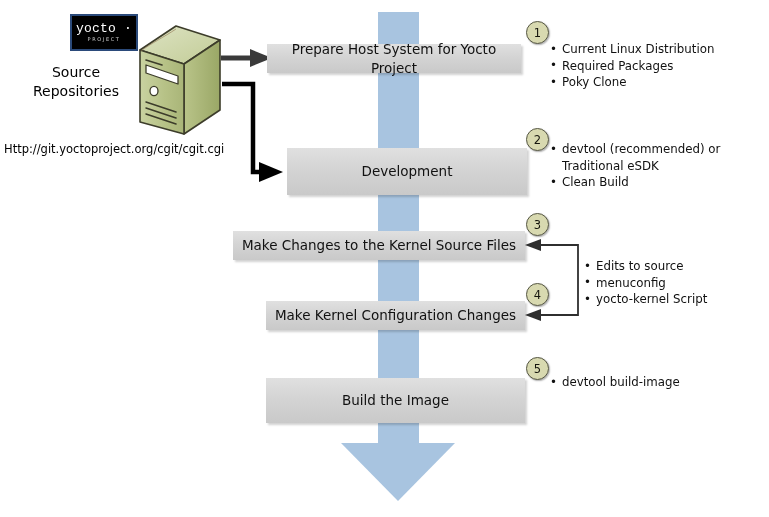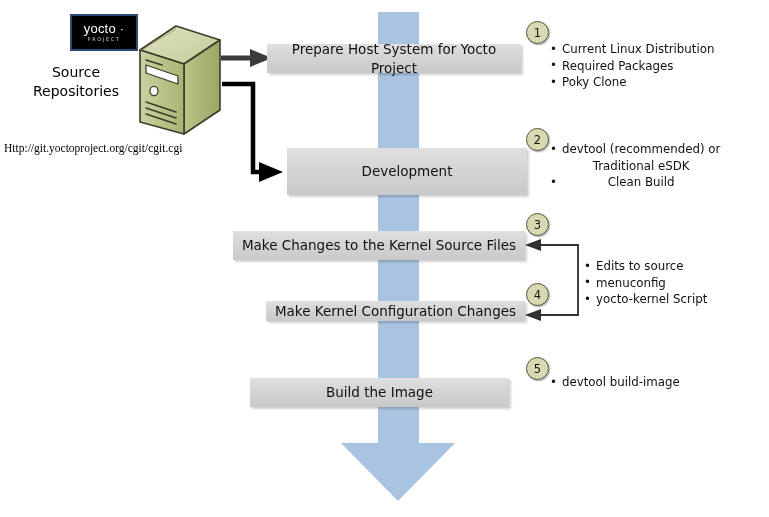--- a/index.html
+++ b/index.html
@@ -51,21 +51,21 @@
     display: flex;
     flex-direction: column;
     align-items: center;
     justify-content: center;
   }
   .logo-main {
     color: #ffffff;
     font-size: 13px;
     letter-spacing: 0.2px;
     line-height: 13px;
-    font-family: Liberation Sans, sans-serif;
+    font-family: Liberation Mono, monospace;
   }
   .logo-sub {
     color: #cfcfcf;
     font-size: 5px;
     letter-spacing: 1.6px;
     line-height: 7px;
     margin-top: 1px;
   }
 
   .src-label {
@@ -79,21 +79,20 @@
     color: #000000;
     line-height: 19px;
   }
   .src-url {
     position: absolute;
     left: 4px;
     top: 142px;
     font-size: 11.5px;
     color: #000000;
     white-space: nowrap;
-    font-family: Liberation Serif, serif;
   }
 
   
   .server { position: absolute; left: 132px; top: 22px; }
 
   
   .connectors { position: absolute; left: 0; top: 0; }
 
   
   .pbox {
@@ -233,47 +232,47 @@
     <div class="bl">Required Packages</div>
     <div class="bl">Poky Clone</div>
   </div>
 
   <div class="pbox" style="left:287px; top:148px; width:240px; height:47px; flex-direction:column;">
     <span>Development</span>
   </div>
   <div class="circle" style="left:526px; top:128px;">
     <span>2</span>
   </div>
-  <div class="blist" style="left:549px; top:141px;text-align:center;">
+  <div class="blist" style="left:549px; top:141px;">
     <div class="bl">devtool (recommended) or</div>
     <div class="cont">Traditional eSDK</div>
     <div class="bl">Clean Build</div>
   </div>
 
   <div class="pbox" style="left:233px; top:231px; width:292px; height:29px;">
     <span>Make Changes to the Kernel Source Files</span>
   </div>
   <div class="circle" style="left:526px; top:213px;">
     <span>3</span>
   </div>
 
-  <div class="pbox" style="left:266px; top:301px; width:259px; height:20px;">
+  <div class="pbox" style="left:266px; top:301px; width:259px; height:29px;">
     <span>Make Kernel Configuration Changes</span>
   </div>
   <div class="circle" style="left:526px; top:283px;">
     <span>4</span>
   </div>
 
   <div class="blist" style="left:583px; top:258px;">
     <div class="bl">Edits to source</div>
     <div class="bl">menuconfig</div>
     <div class="bl">yocto-kernel Script</div>
   </div>
 
-  <div class="pbox" style="left:250px; top:378px; width:259px; height:29px;">
+  <div class="pbox" style="left:266px; top:378px; width:259px; height:45px;">
     <span>Build the Image</span>
   </div>
   <div class="circle" style="left:526px; top:357px;">
     <span>5</span>
   </div>
   <div class="blist" style="left:549px; top:374px;">
     <div class="bl">devtool build-image</div>
   </div>
 
 </div>

